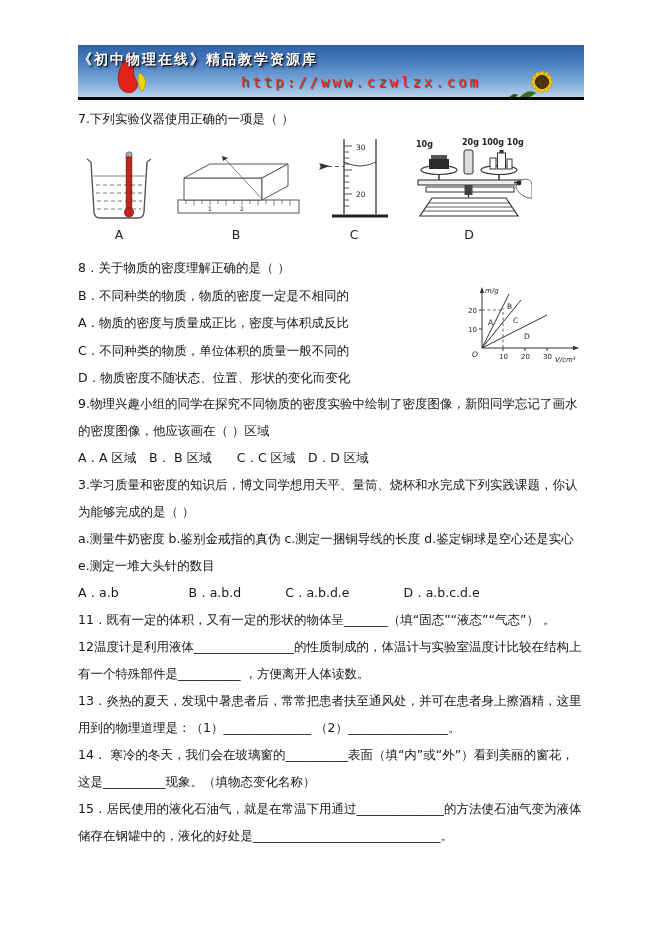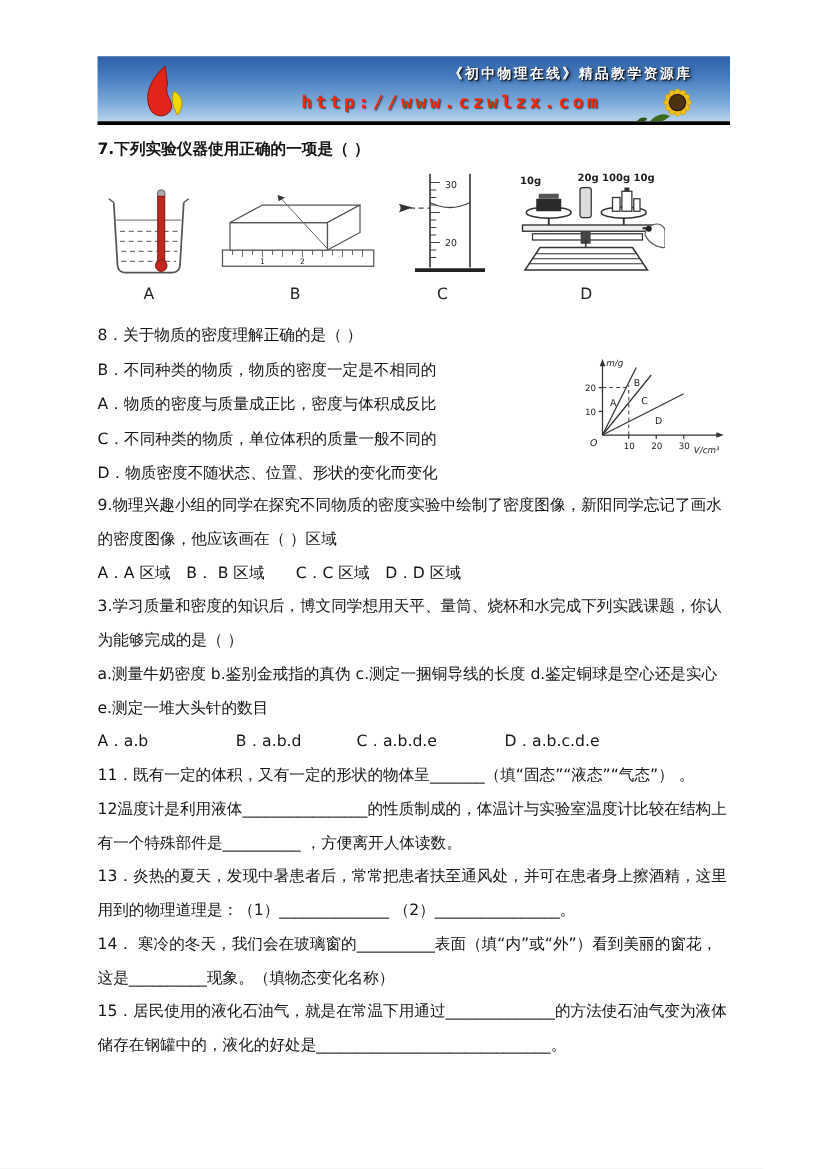--- a/index.html
+++ b/index.html
@@ -17,39 +17,39 @@
   
   .banner {
     position: absolute; left: 78px; top: 45px;
     width: 506px; height: 55px;
     background: linear-gradient(180deg, #2e61a6 0%, #4a7fc1 35%, #7aa8d9 70%, #b7d3ec 100%);
     border-bottom: 3px solid #000;
     overflow: hidden;
   }
   .banner-title {
     position: absolute; left: 0; right: 30px; top: 6px;
-    text-align: right;
-    color: #ffffff; font-weight: bold; font-size: 11px;
+    text-align: left;
+    color: #ffffff; font-weight: bold; font-size: 14px;
     letter-spacing: 2px;
     text-shadow: 1px 1px 1px rgba(0,0,0,0.85), 2px 2px 3px rgba(0,0,0,0.5);
     white-space: nowrap;
   }
   .banner-url {
     position: absolute; left: 60px; right: 0; top: 29px;
     text-align: center;
-    color: #ff2400; font-weight: bold; font-size: 14px;
+    color: #ff2400; font-weight: normal; font-size: 14px;
     letter-spacing: 3px;
     font-family: "DejaVu Sans Mono", "Liberation Mono", monospace;
     text-shadow: 1px 1px 1px rgba(0,0,0,0.6);
     white-space: nowrap;
   }
   .banner-logo { position: absolute; left: 32px; top: 6px; }
   .banner-flower { position: absolute; right: 14px; top: 10px; }
   
-  .q7 { position: absolute; left: 78px; top: 106px; width: 508px; line-height: 26px; font-weight: bold; }
+  .q7 { position: absolute; left: 78px; top: 106px; width: 508px; line-height: 26px; }
   .figrow {
     position: absolute; left: 82px; top: 146px; width: 420px; height: 96px;
     display: flex; align-items: flex-end; gap: 14px;
   }
   .fig { display: flex; flex-direction: column; align-items: center; }
   .fig-label { font-size: 12.5px; margin-top: 1px; color: #222; }
   .q8 { position: absolute; left: 78px; top: 254px; width: 392px; line-height: 27.5px; }
   .q8 p { margin: 0; }
   .graph { position: absolute; left: 458px; top: 282px; }
   .flow { position: absolute; left: 78px; top: 390px; width: 508px; line-height: 27px; }

